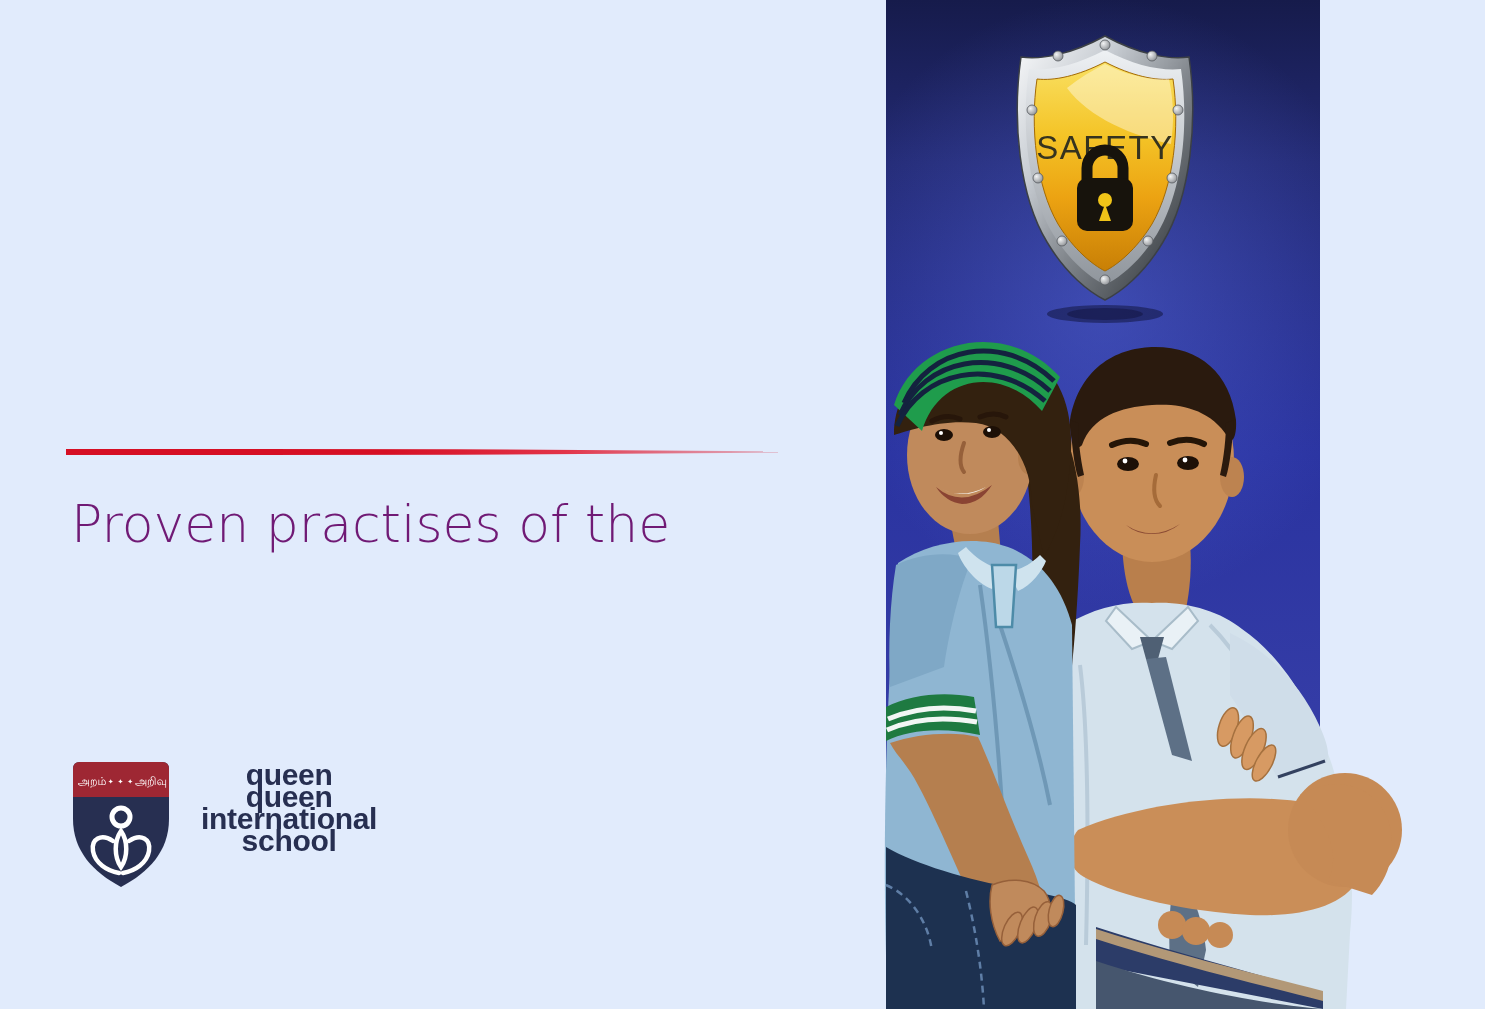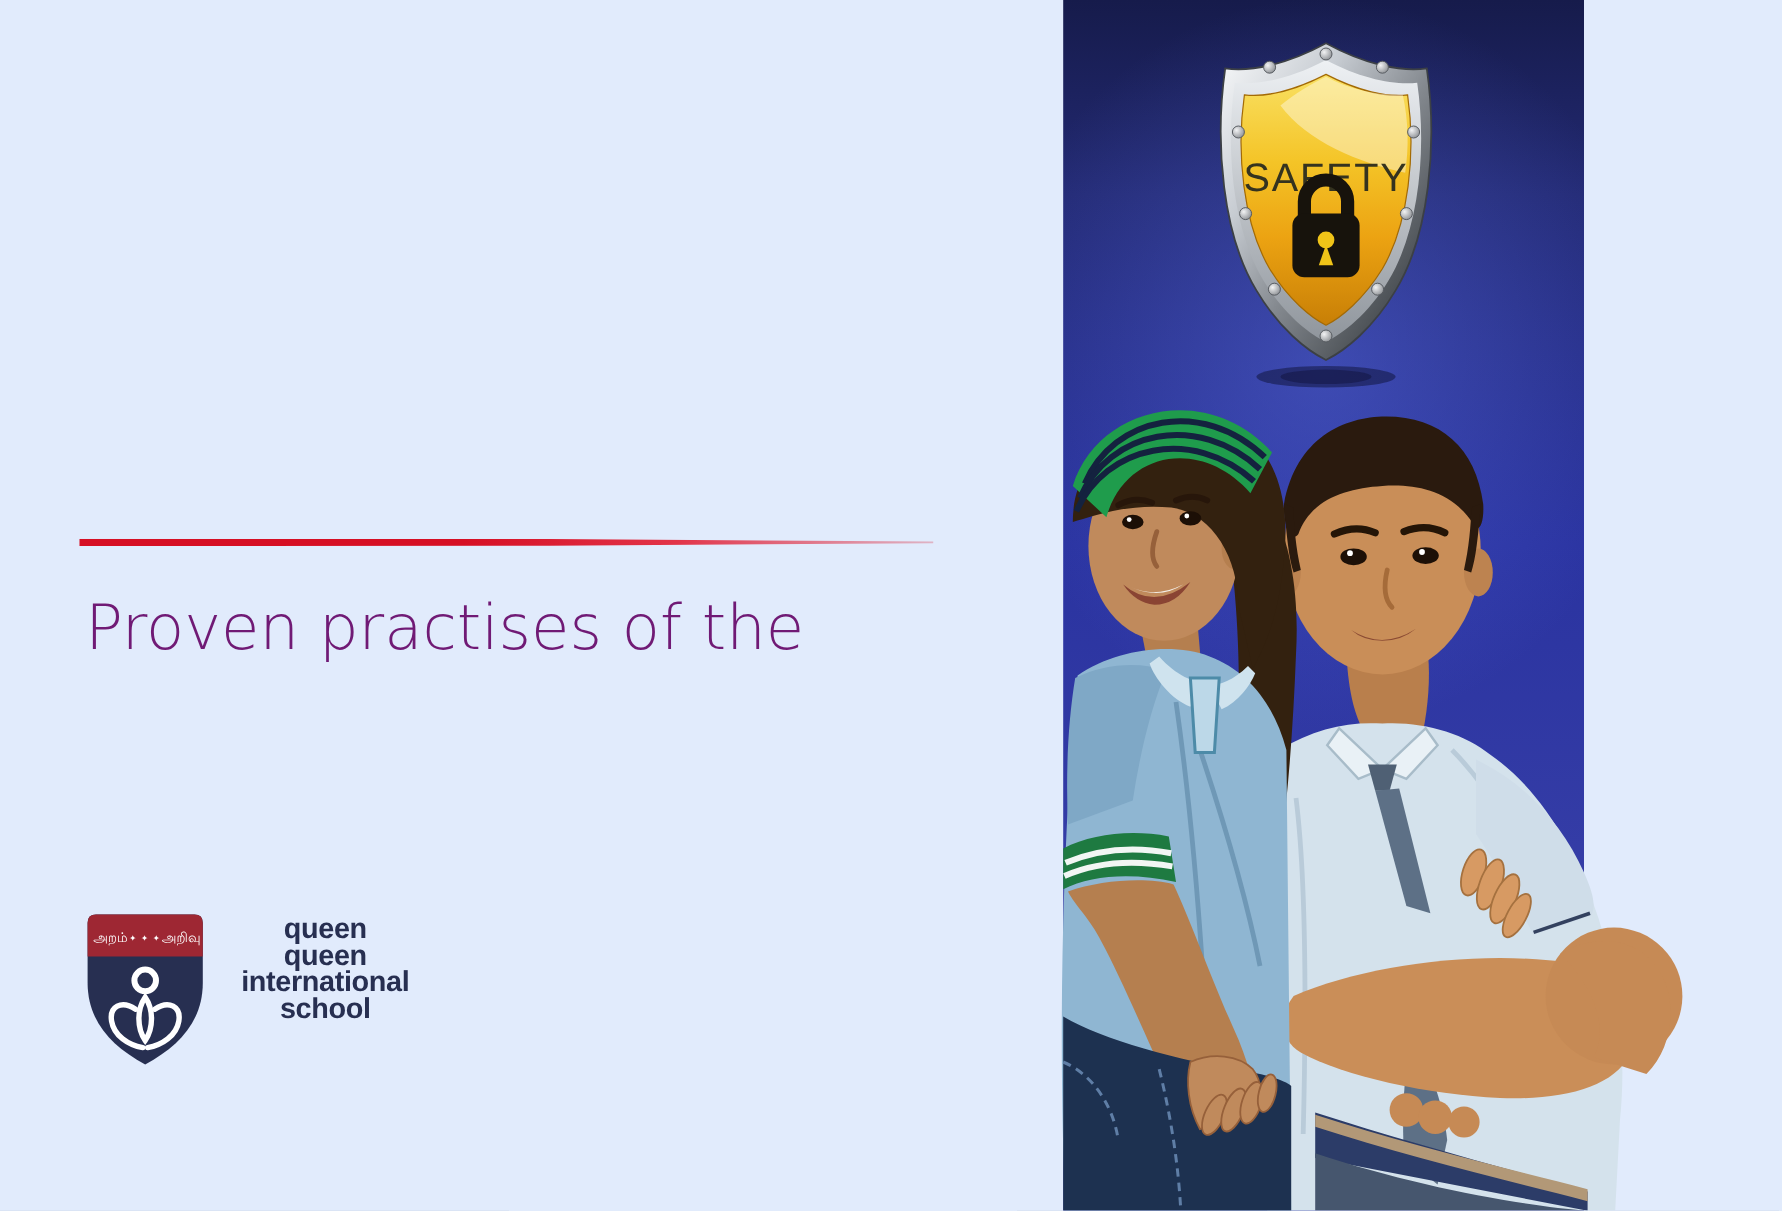--- a/index.html
+++ b/index.html
@@ -16,21 +16,21 @@
   
   .divider{position:absolute;left:66px;top:449px;width:712px;height:6px;
            background:linear-gradient(90deg,#d60f24,#d60f24 45%,#e23449 70%,rgba(214,15,36,.25));
            clip-path:polygon(0 0,55% 4%,100% 38%,100% 62%,55% 96%,0 100%);}
   
   .subtitle{position:absolute;left:71px;top:492px;width:720px;
             font-family:"DejaVu Sans","Liberation Sans",sans-serif;
             font-weight:200;font-size:52px;line-height:65px;color:#701a75;}
   
   .brand{position:absolute;left:67px;top:757px;display:flex;gap:26px;align-items:flex-start;text-align:center;}
-  .brand-name{font-weight:700;font-size:24px;line-height:22px;letter-spacing:-.3px;
+  .brand-name{font-weight:700;font-size:30px;line-height:22px;letter-spacing:-.3px;
               color:#272f51;padding-top:7px;}
   .badge{position:absolute;left:1005px;top:28px;width:200px;height:300px;}
   .kids{position:absolute;left:880px;top:325px;width:530px;height:684px;}
 </style>
 </head>
 <body>
 
 <div class="canvas">
 
   <div class="panel"></div>

